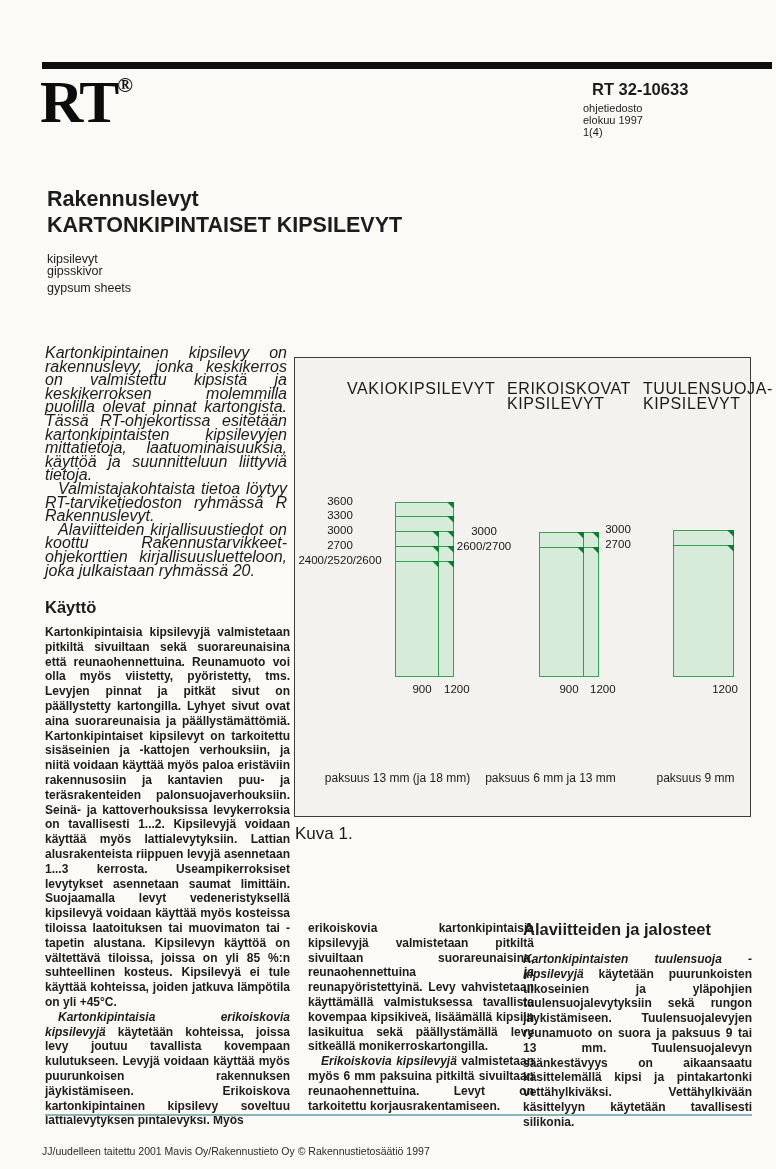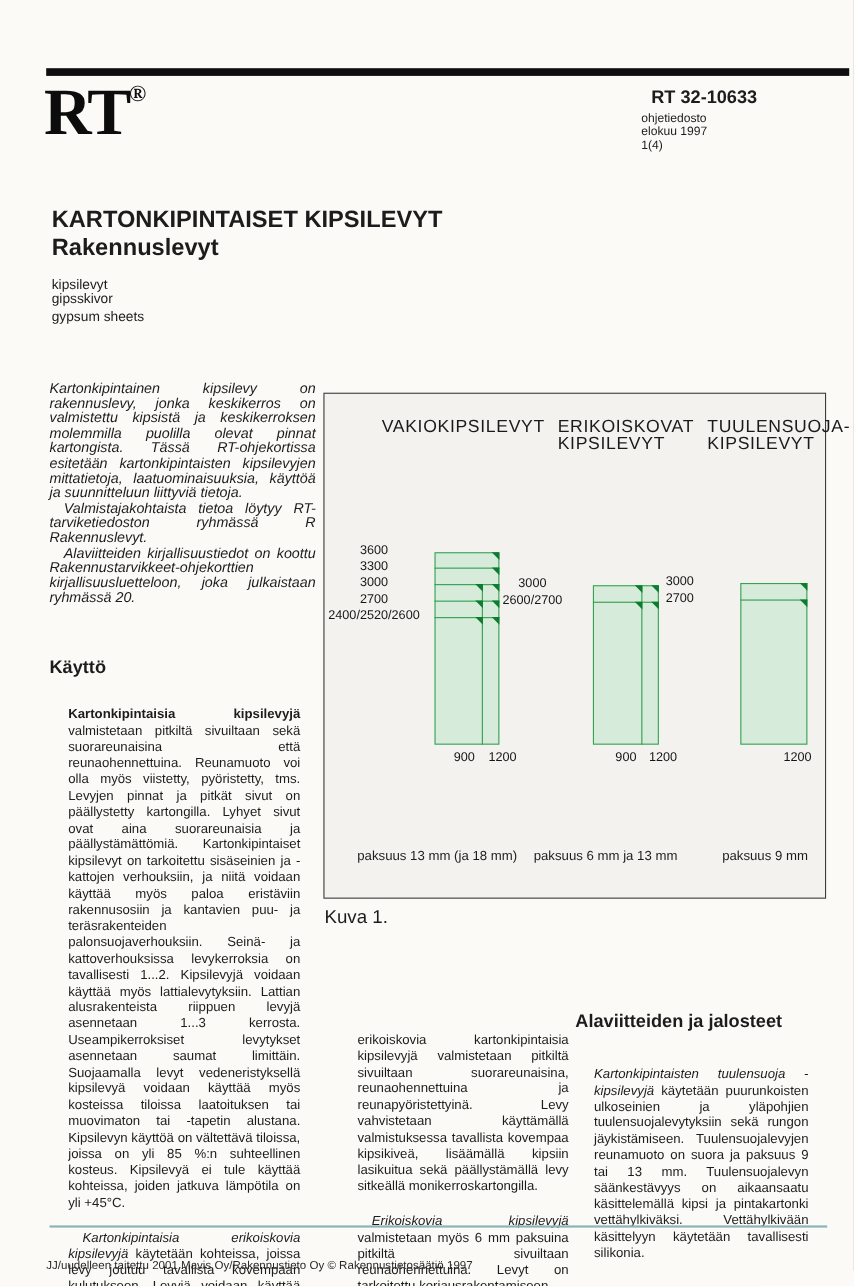--- a/index.html
+++ b/index.html
@@ -13,25 +13,25 @@
         font-size:60px;line-height:1;letter-spacing:-2px;color:#0c0c0c;}
   .logo-reg{font-size:21px;vertical-align:30px;letter-spacing:0;}
   .doc-code{left:580px;top:80px;font-size:16.5px;font-weight:700;margin-left:12px;}
   .doc-meta{left:583px;top:103px;font-size:11px;line-height:11.8px;}
 
   
   .title{left:47px;top:186px;font-size:21.5px;font-weight:700;line-height:26px;}
   .kw{left:47px;font-size:12.5px;}
 
   
-  .intro{left:45px;top:346px;width:242px;font-size:13px;line-height:13.6px;
+  .intro{left:45px;top:346px;width:242px;font-size:16px;line-height:13.6px;
          font-style:italic;text-align:justify;}
   .intro p{margin:0;}
   .body-col{font-size:12px;line-height:14.8px;text-align:justify;}
-  .body-col p{margin:17px;}
+  .body-col p{margin:0;font-weight:bold;}
   .indent{text-indent:13px;}
   .sec-head{font-size:16.5px;font-weight:700;}
 
   
   .figbox{left:294px;top:357px;width:457px;height:460px;background:#f3f2ee;
           border:1px solid #3c3c3c;box-sizing:border-box;}
   .fig-head{font-size:16px;line-height:15px;letter-spacing:0.6px;color:#1a1a1a;}
   .board{background:#d6ebda;border:1px solid #35a254;box-sizing:border-box;}
   .hline{height:1px;background:#2f9e4e;}
   .vline{width:1px;background:#2f9e4e;}
@@ -53,22 +53,22 @@
   <div class="abs topbar"></div>
   <div class="abs logo"><span>RT</span><span class="logo-reg">®</span></div>
   <div class="abs doc-code">RT 32-10633</div>
   <div class="abs doc-meta">
     <div>ohjetiedosto</div>
     <div>elokuu 1997</div>
     <div>1(4)</div>
   </div>
 
   <div class="abs title">
+    <div>Rakennuslevyt</div>
     <div>KARTONKIPINTAISET KIPSILEVYT</div>
-    <div>Rakennuslevyt</div>
   </div>
   <div class="abs kw" style="top:252px">kipsilevyt</div>
   <div class="abs kw" style="top:264px">gipsskivor</div>
   <div class="abs kw" style="top:281px">gypsum sheets</div>
 
   <div class="abs intro">
     <p>Kartonkipintainen kipsilevy on rakennuslevy, jonka keskikerros on valmistettu kipsistä ja keskikerroksen molemmilla puolilla olevat pinnat kartongista. Tässä RT-ohjekortissa esitetään kartonkipintaisten kipsilevyjen mittatietoja, laatuominaisuuksia, käyttöä ja suunnitteluun liittyviä tietoja.</p>
     <p class="indent">Valmistajakohtaista tietoa löytyy RT-tarviketiedoston ryhmässä R Rakennuslevyt.</p>
     <p class="indent">Alaviitteiden kirjallisuustiedot on koottu Rakennustarvikkeet-ohjekorttien kirjallisuusluetteloon, joka julkaistaan ryhmässä 20.</p>
   </div>

